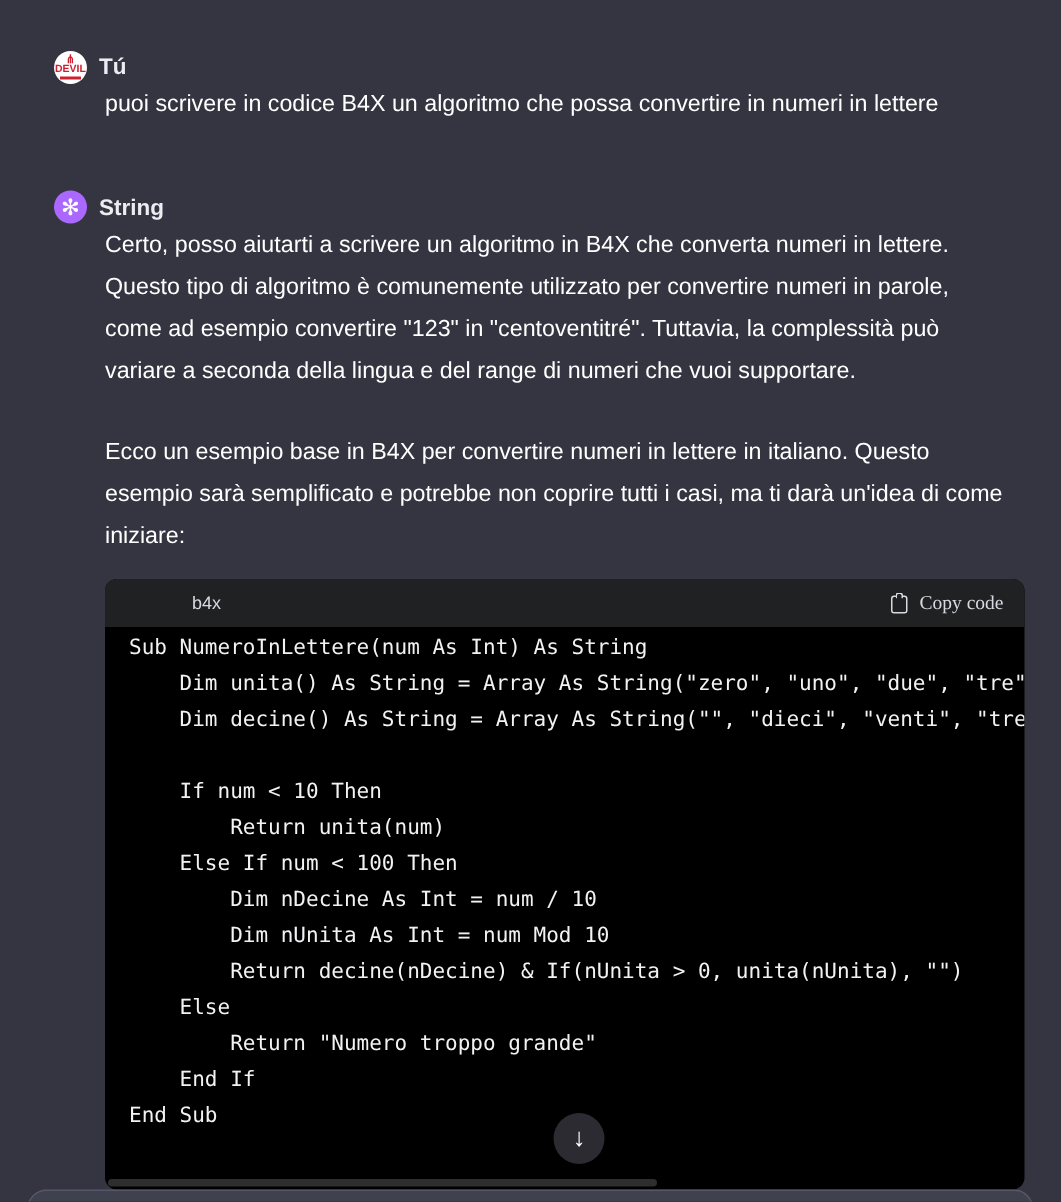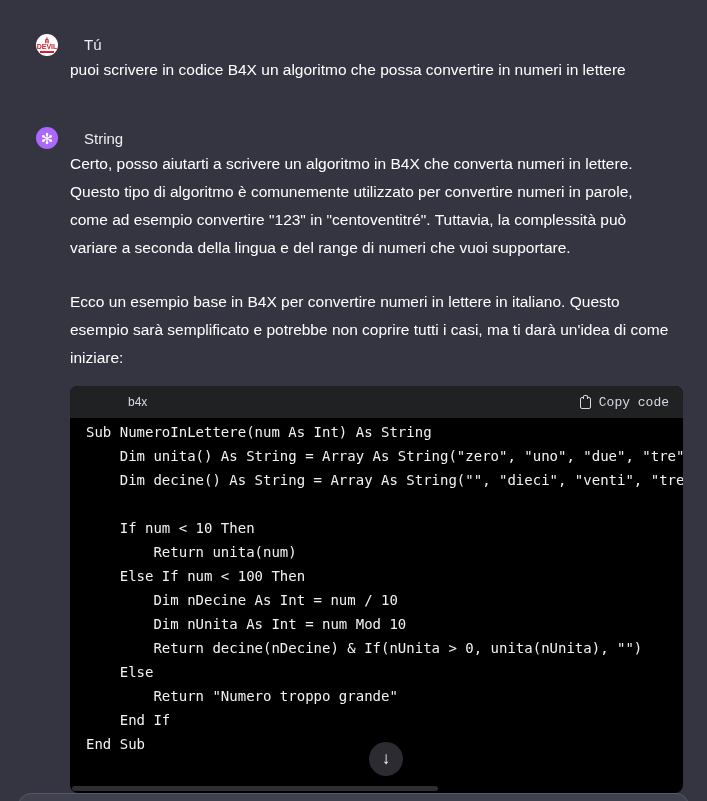--- a/index.html
+++ b/index.html
@@ -18,21 +18,21 @@
     display: flex; align-items: center; justify-content: center; overflow: hidden;
   }
   .avatar-user { left: 36px; top: 34px; background: #ffffff; flex-direction: column; }
   .devil-fork { color: #cf2030; font-size: 7px; line-height: 5px; font-weight: bold; transform: scaleY(1.1); }
   .devil-text { color: #cf2030; font-size: 7px; font-weight: bold; letter-spacing: 0px; line-height: 7px; font-family: "Liberation Sans", sans-serif; }
   .devil-bar { width: 14px; height: 2px; background: #cf2030; margin-top: 1px; }
   .avatar-ai { left: 36px; top: 127px; background: #ab68ff; }
   .openai-glyph { color: #ffffff; font-size: 15px; line-height: 15px; }
 
   .author-name {
-    position: absolute; left: 84px; font-size: 15px; font-weight: normal; color: #ececf1;
+    position: absolute; left: 66px; font-size: 15px; font-weight: bold; color: #ececf1;
   }
   .user-name { top: 36px; }
   .ai-name { top: 130px; }
 
   .message-text {
     position: absolute; left: 70px; width: 604px;
     font-size: 15.5px; line-height: 28px; color: #ffffff;
   }
   .user-text { top: 56px; }
   .ai-paragraphs { top: 150px; }
@@ -43,21 +43,21 @@
     position: absolute; left: 70px; top: 386px; width: 613px; height: 407px;
     background: #000000; border-radius: 8px; overflow: hidden;
   }
   .code-header {
     height: 32px; background: #202123; display: flex; align-items: center;
     justify-content: space-between; padding: 0 14px; font-size: 12.5px; color: #d9d9e3;
   }
   .code-lang { font-size: 12px; color: #d9d9e3; margin-left: 44px; }
   .copy-btn {
     display: flex; align-items: center; gap: 6px; color: #d9d9e3; font-size: 13px;
-    cursor: pointer; background: none; border: none; font-family: Liberation Mono, monospace;
+    cursor: pointer; background: none; border: none; font-family: Liberation Serif, serif;
   }
   .clipboard-icon { width: 13px; height: 15px; position: relative; display: inline-block; }
   .clipboard-icon .board {
     position: absolute; left: 0; top: 2px; width: 11px; height: 12px;
     border: 1.4px solid #d9d9e3; border-radius: 2px;
   }
   .clipboard-icon .clip {
     position: absolute; left: 3px; top: 0; width: 5px; height: 4px;
     border: 1.4px solid #d9d9e3; border-bottom: none; border-radius: 2px 2px 0 0; background: #202123;
   }

